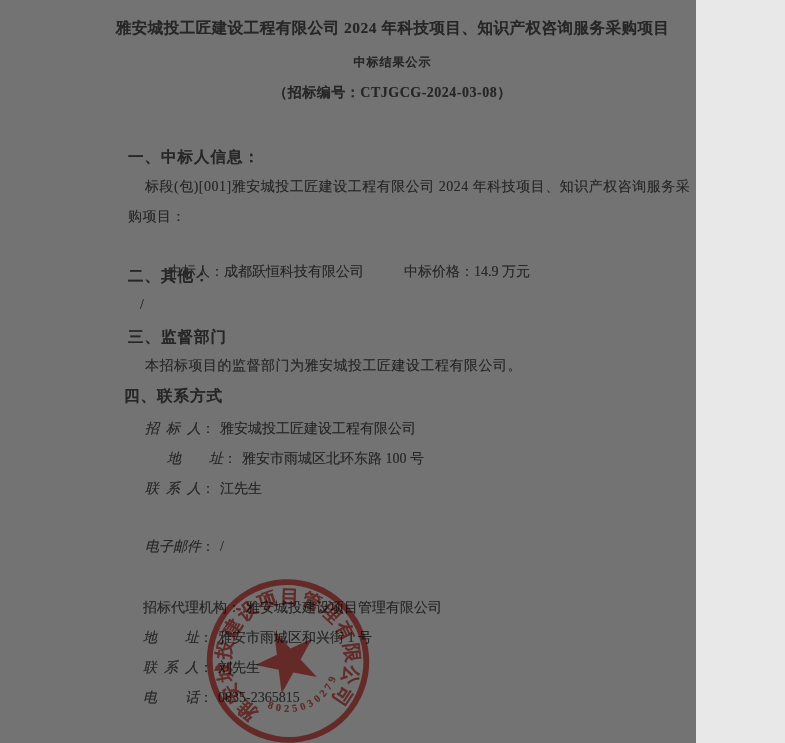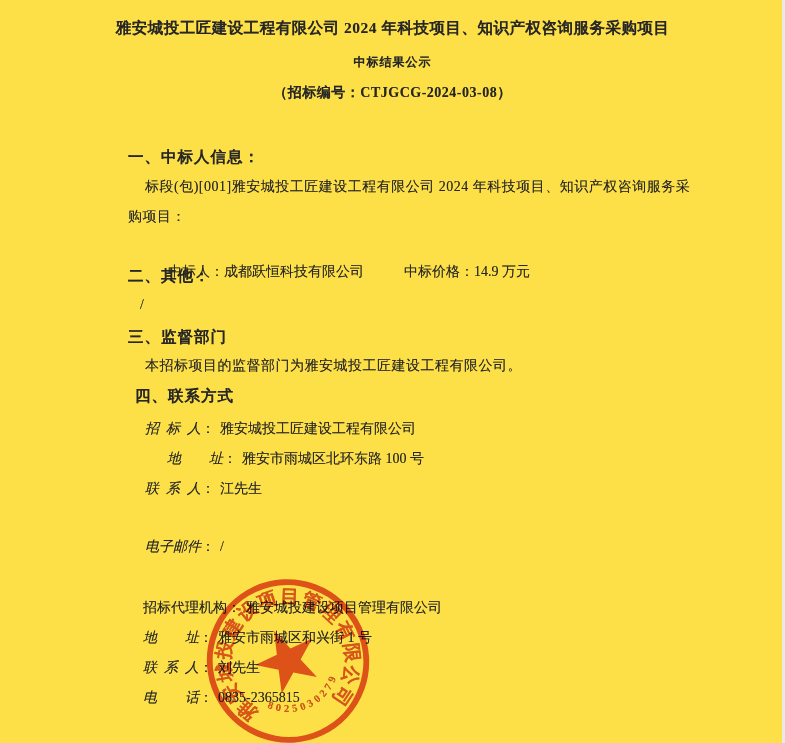--- a/index.html
+++ b/index.html
@@ -1,23 +1,24 @@
 <!DOCTYPE html>
 <html><head>
 <meta charset="utf-8">
 <style>
   html,body{margin:0;padding:0;background:#e8e8e8;}
   .page{
     position:relative;
-    width:782px;height:743px;
-    background:#fde047;
+    width:652px;height:743px;
+    background:#737373;
     font-family:"Liberation Serif","DejaVu Serif",serif;
     color:#262626;
     overflow:hidden;
     text-shadow:0 0 .6px rgba(40,40,40,.45);
+    padding-left:44px;
   }
   .abs{position:absolute;line-height:1.15;white-space:nowrap;}
   .center{left:0;width:785px;text-align:center;}
   .title{font-size:15.5px;font-weight:bold;letter-spacing:.5px;}
   .subtitle{font-size:12px;font-weight:bold;letter-spacing:1px;}
   .tenderno{font-size:14px;font-weight:bold;letter-spacing:.5px;}
   .heading{font-size:15.5px;font-weight:bold;letter-spacing:1px;}
   .body-text{font-size:14px;letter-spacing:.5px;}
   .small-text{font-size:14px;}
   .row{position:absolute;font-size:14px;white-space:nowrap;}
@@ -46,21 +47,21 @@
   <div class="abs small-text" style="top:240px;left:168px;margin-top:24px;">
     <span>中标人：</span><span>成都跃恒科技有限公司</span><span class="winner-gap"></span><span>中标价格：</span><span>14.9 万元</span>
   </div>
 
   <div class="abs heading" style="top:267px;left:128px;">二、其他：</div>
   <div class="abs body-text" style="top:297px;left:140px;">/</div>
 
   <div class="abs heading" style="top:328px;left:128px;">三、监督部门</div>
   <div class="abs body-text" style="top:358px;left:145px;">本招标项目的监督部门为雅安城投工匠建设工程有限公司。</div>
 
-  <div class="abs heading" style="top:387px;left:135px;text-align:center;">四、联系方式</div>
+  <div class="abs heading" style="top:387px;left:124px;text-align:center;">四、联系方式</div>
 
   <div class="row" style="top:420px;left:145px;">
     <span class="lbl">招标人</span><span>：</span><span class="val">雅安城投工匠建设工程有限公司</span>
   </div>
   <div class="row" style="top:450px;left:145px;margin-left:22px;">
     <span class="lbl">地址</span><span>：</span><span class="val">雅安市雨城区北环东路 100 号</span>
   </div>
   <div class="row" style="top:480px;left:145px;">
     <span class="lbl">联系人</span><span>：</span><span class="val">江先生</span>
   </div>

